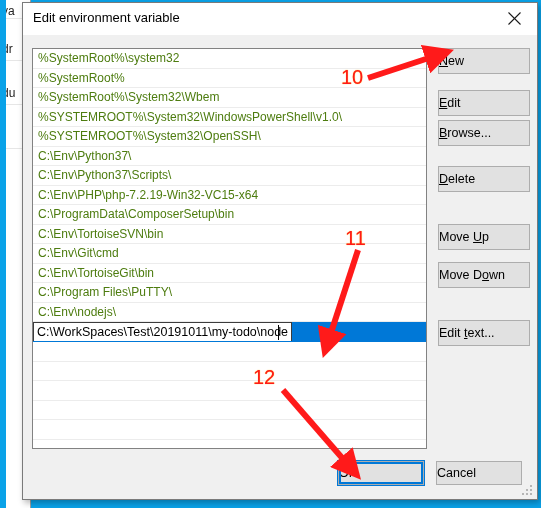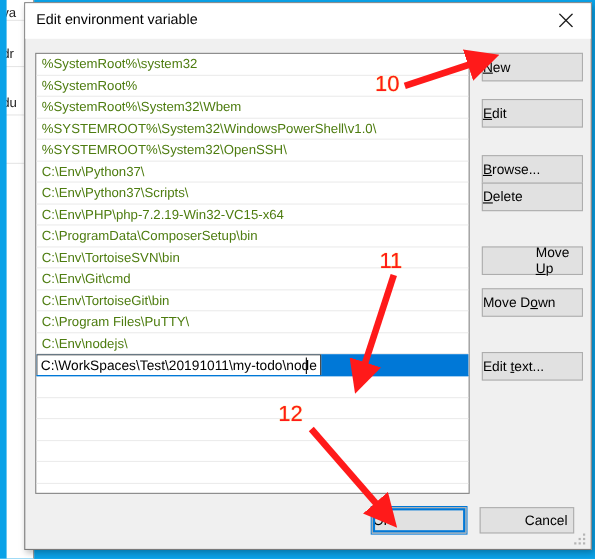--- a/index.html
+++ b/index.html
@@ -167,44 +167,43 @@
     color: #000;
     display: flex;
     align-items: center;
     cursor: default;
     font-family: "Liberation Sans", sans-serif;
   }
   .btn u { text-decoration: underline; }
 
   .btn-new      { left: 415px; top: 45px; }
   .btn-edit     { left: 415px; top: 87px; }
-  .btn-browse   { left: 415px; top: 138px; }
+  .btn-browse   { left: 415px; top: 117px; }
   .btn-delete   { left: 415px; top: 163px; }
-  .btn-moveup   { left: 415px; top: 221px; padding-left: 48px; }
+  .btn-moveup   { left: 415px; top: 221px; }
   .btn-movedown { left: 415px; top: 259px; }
   .btn-edittext { left: 415px; top: 317px; }
 
   
   .btn-ok {
     left: 315px;
     top: 458px;
     width: 86px;
     height: 24px;
     background: #e1e1e1;
     border: 1px solid #adadad;
     outline: 2px solid #0078d7;
     outline-offset: -3px;
     box-shadow: 0 0 0 1px #0078d7;
   }
   .btn-cancel {
     left: 413px;
     top: 458px;
     width: 86px;
     height: 24px;
-    padding-left: 40px;
   }
 
   
   .grip {
     position: absolute;
     right: 4px;
     bottom: 3px;
     width: 11px;
     height: 11px;
   }

